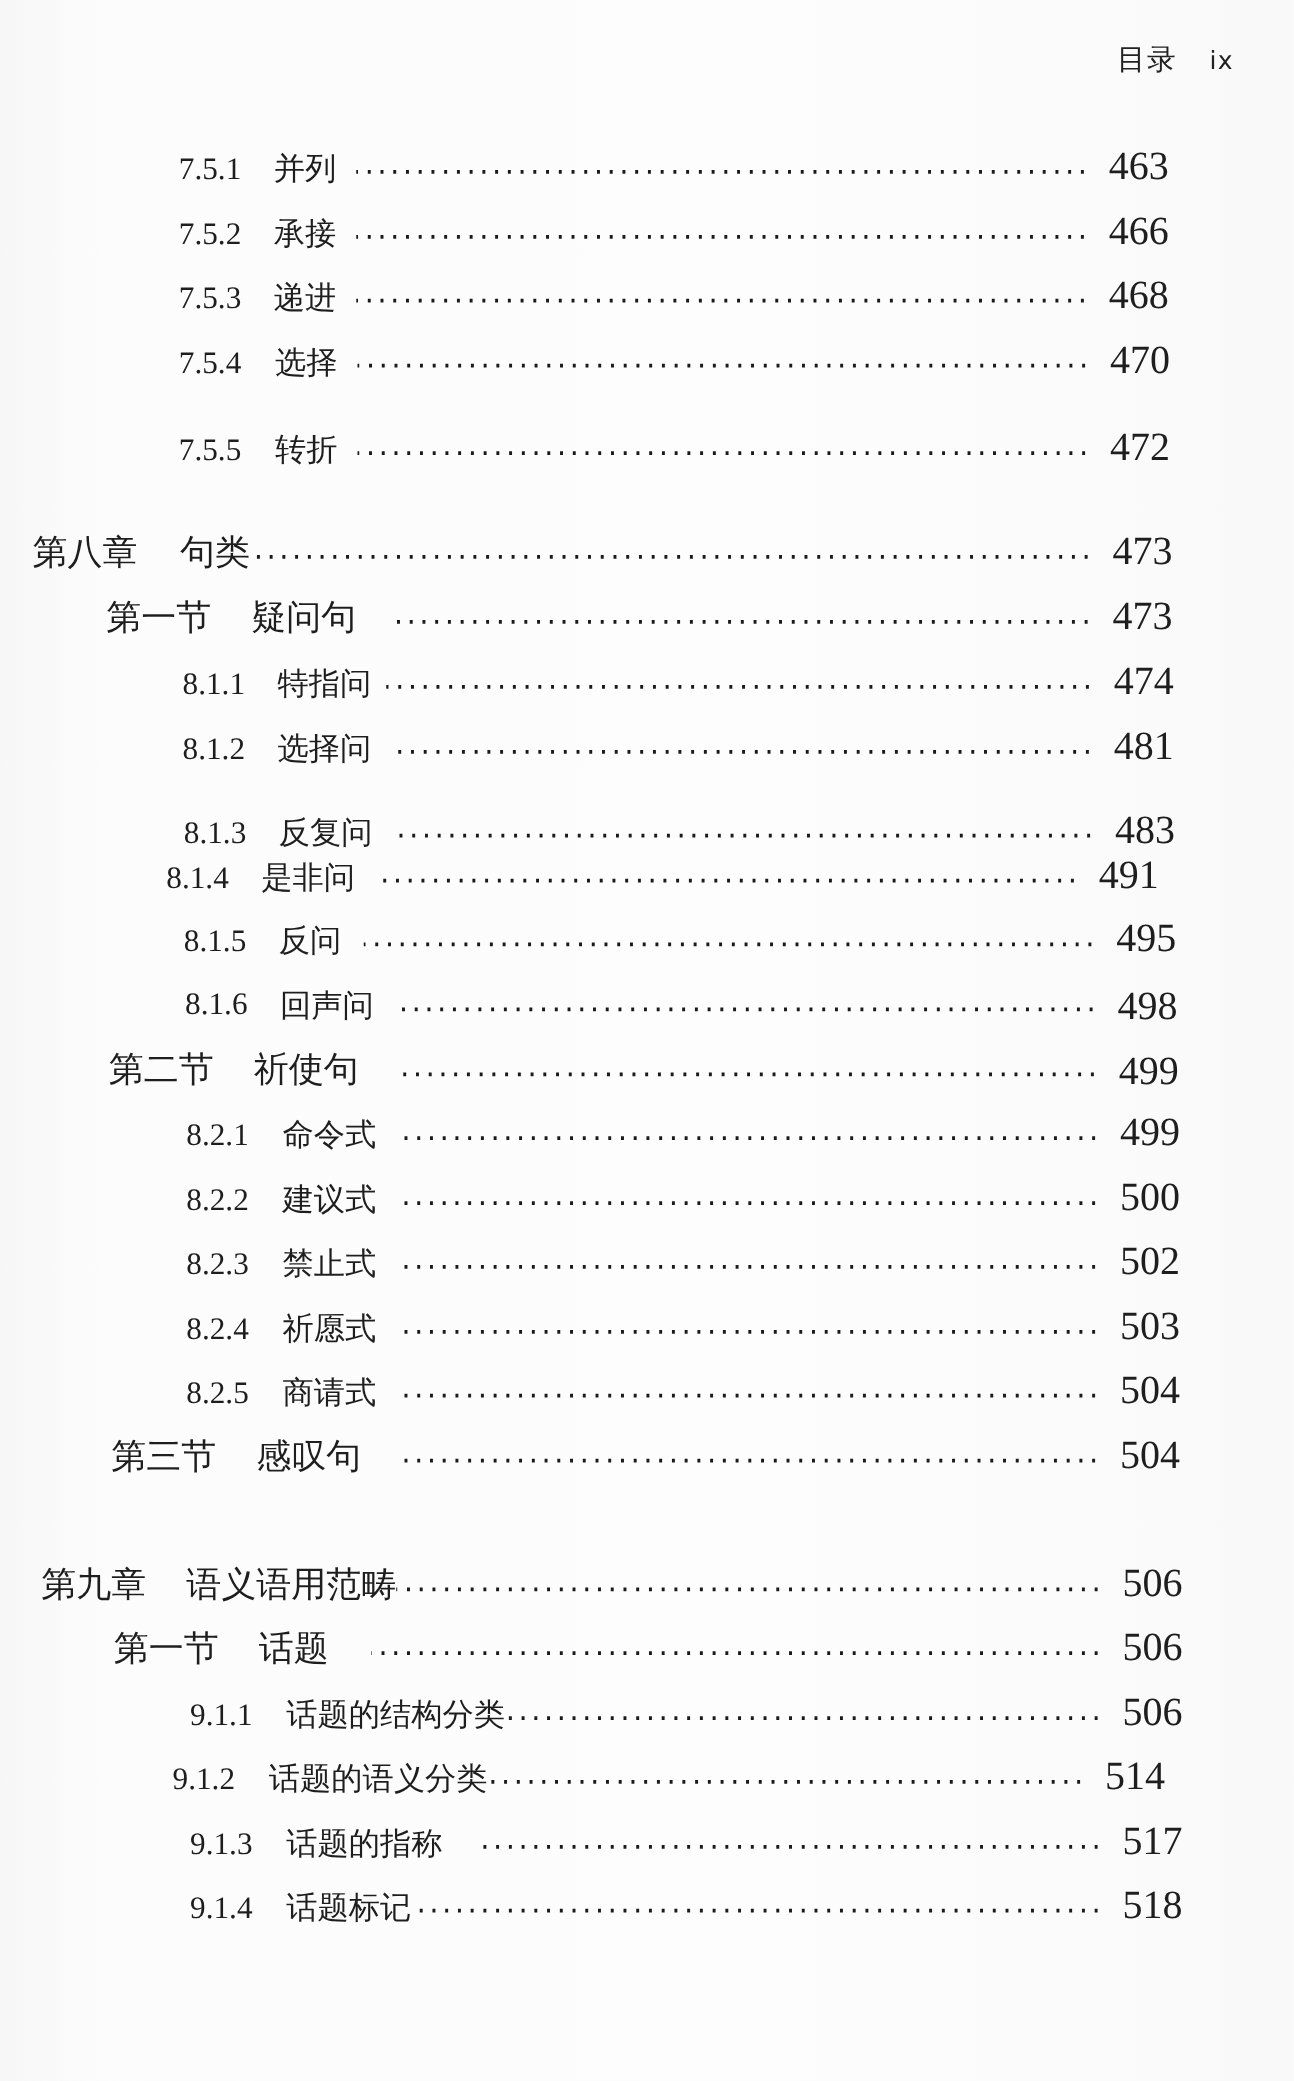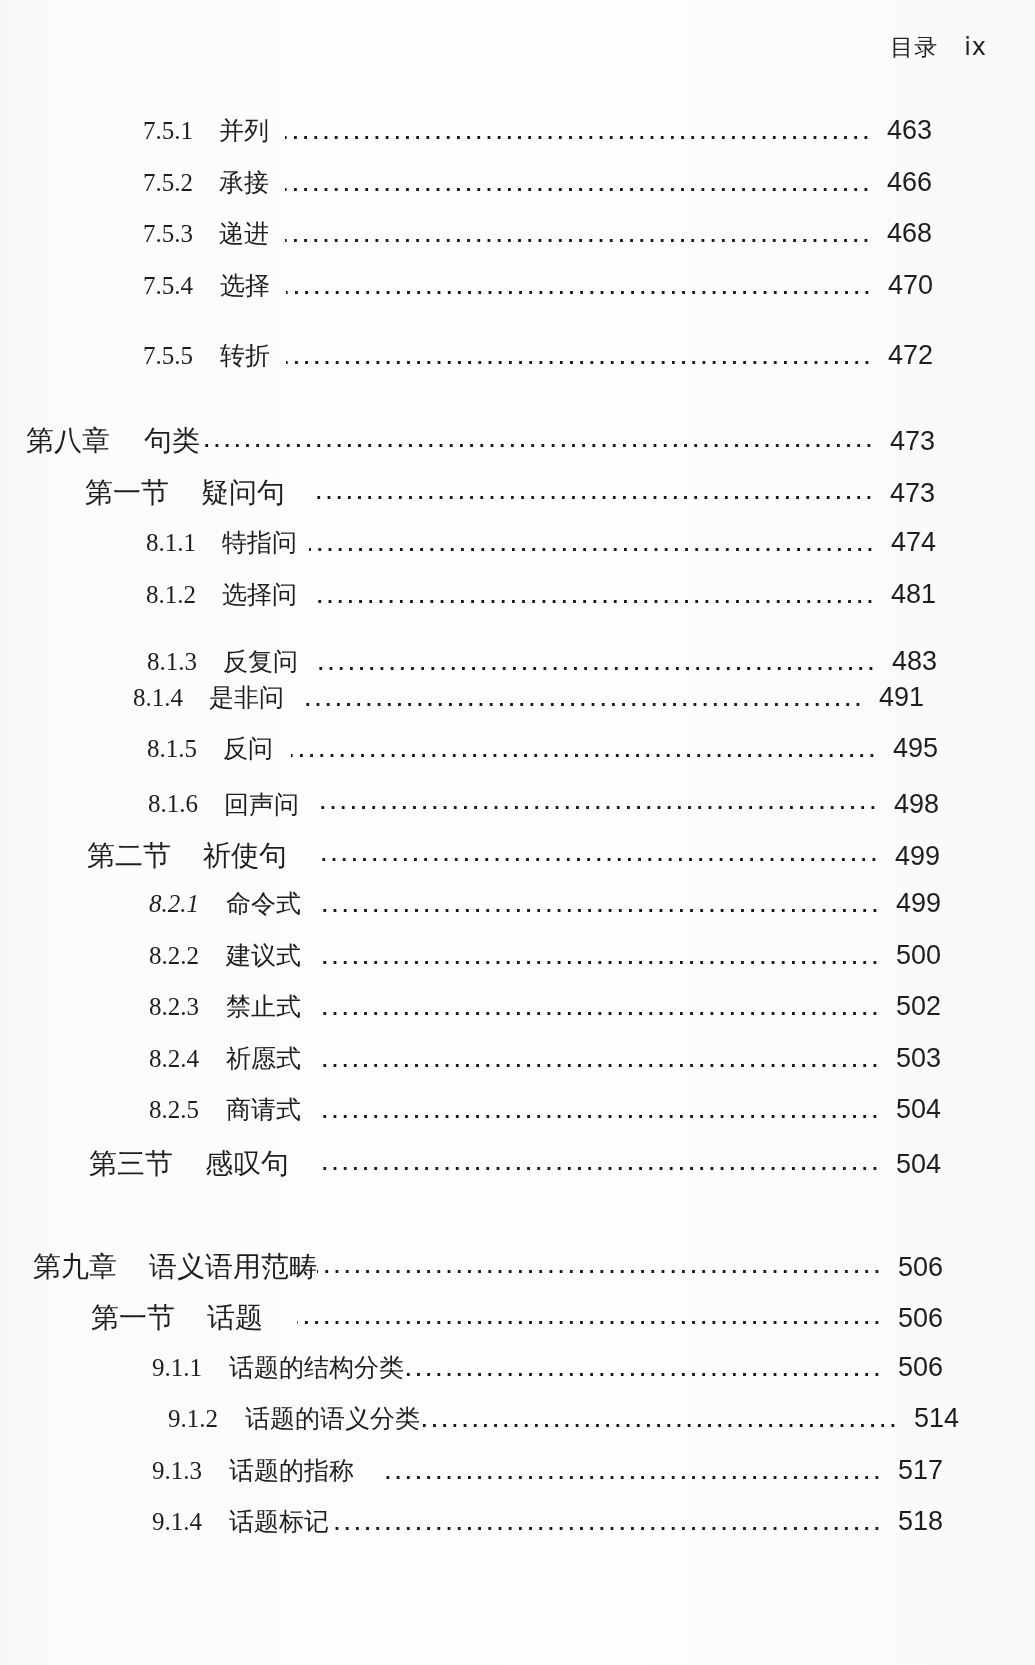--- a/index.html
+++ b/index.html
@@ -28,21 +28,21 @@
       right: 48px;
       font-family: "DejaVu Sans", "Liberation Sans", sans-serif;
       font-size: 23px;
       color: #222;
       letter-spacing: 1px;
       display: flex;
       gap: 26px;
       align-items: baseline;
     }
     .running-head .folio {
-      font-size: 24px;
+      font-size: 20px;
     }
     .toc {
       position: absolute;
       left: 0;
       top: 0;
       width: 1035px;
     }
     .toc-row {
       position: absolute;
       display: flex;
@@ -70,22 +70,22 @@
       flex: 1;
       height: 3px;
       align-self: center;
       margin-top: 6px;
       background-image: radial-gradient(circle, #1a1a1a 1.4px, transparent 1.6px);
       background-size: 10.2px 3px;
       background-repeat: repeat-x;
       background-position: right center;
     }
     .page-no {
-      font-family: Liberation Sans, sans-serif;
-      font-size: 27px;
+      font-family: Liberation Serif, serif;
+      font-size: 32px;
       color: #1e1e1e;
       width: 56px;
       text-align: left;
       margin-left: 16px;
     }
   </style>
 </head>
 <body>
 
 <div class="page">
@@ -176,21 +176,21 @@
       <span class="leader"></span>
       <span class="page-no">498</span>
     </div>
     <div class="toc-row section" style="left:87px; top:836px; width:864px;align-items:center;">
       <span class="num" style="width:116px;">第二节</span>
       <span class="label" style="margin-right:30px;">祈使句</span>
       <span class="leader"></span>
       <span class="page-no">499</span>
     </div>
     <div class="toc-row subsection" style="left:149px; top:887px; width:803px;">
-      <span class="num" style="width:77px;font-style:italic;">8.2.1</span>
+      <span class="num" style="width:77px;">8.2.1</span>
       <span class="label" style="margin-right:20px;">命令式</span>
       <span class="leader"></span>
       <span class="page-no">499</span>
     </div>
     <div class="toc-row subsection" style="left:149px; top:939px; width:803px;">
       <span class="num" style="width:77px;">8.2.2</span>
       <span class="label" style="margin-right:20px;">建议式</span>
       <span class="leader"></span>
       <span class="page-no">500</span>
     </div>
@@ -230,21 +230,21 @@
       <span class="label" style="margin-right:34px;">话题</span>
       <span class="leader"></span>
       <span class="page-no">506</span>
     </div>
     <div class="toc-row subsection" style="left:152px; top:1351px; width:802px;">
       <span class="num" style="width:77px;">9.1.1</span>
       <span class="label">话题的结构分类</span>
       <span class="leader"></span>
       <span class="page-no">506</span>
     </div>
-    <div class="toc-row subsection" style="left:168px; top:1402px; width:802px;">
+    <div class="toc-row subsection" style="left:138px; top:1402px; width:802px;">
       <span class="num" style="width:77px;">9.1.2</span>
       <span class="label">话题的语义分类</span>
       <span class="leader"></span>
       <span class="page-no">514</span>
     </div>
     <div class="toc-row subsection" style="left:152px; top:1454px; width:802px;">
       <span class="num" style="width:77px;">9.1.3</span>
       <span class="label" style="margin-right:28px;">话题的指称</span>
       <span class="leader"></span>
       <span class="page-no">517</span>

